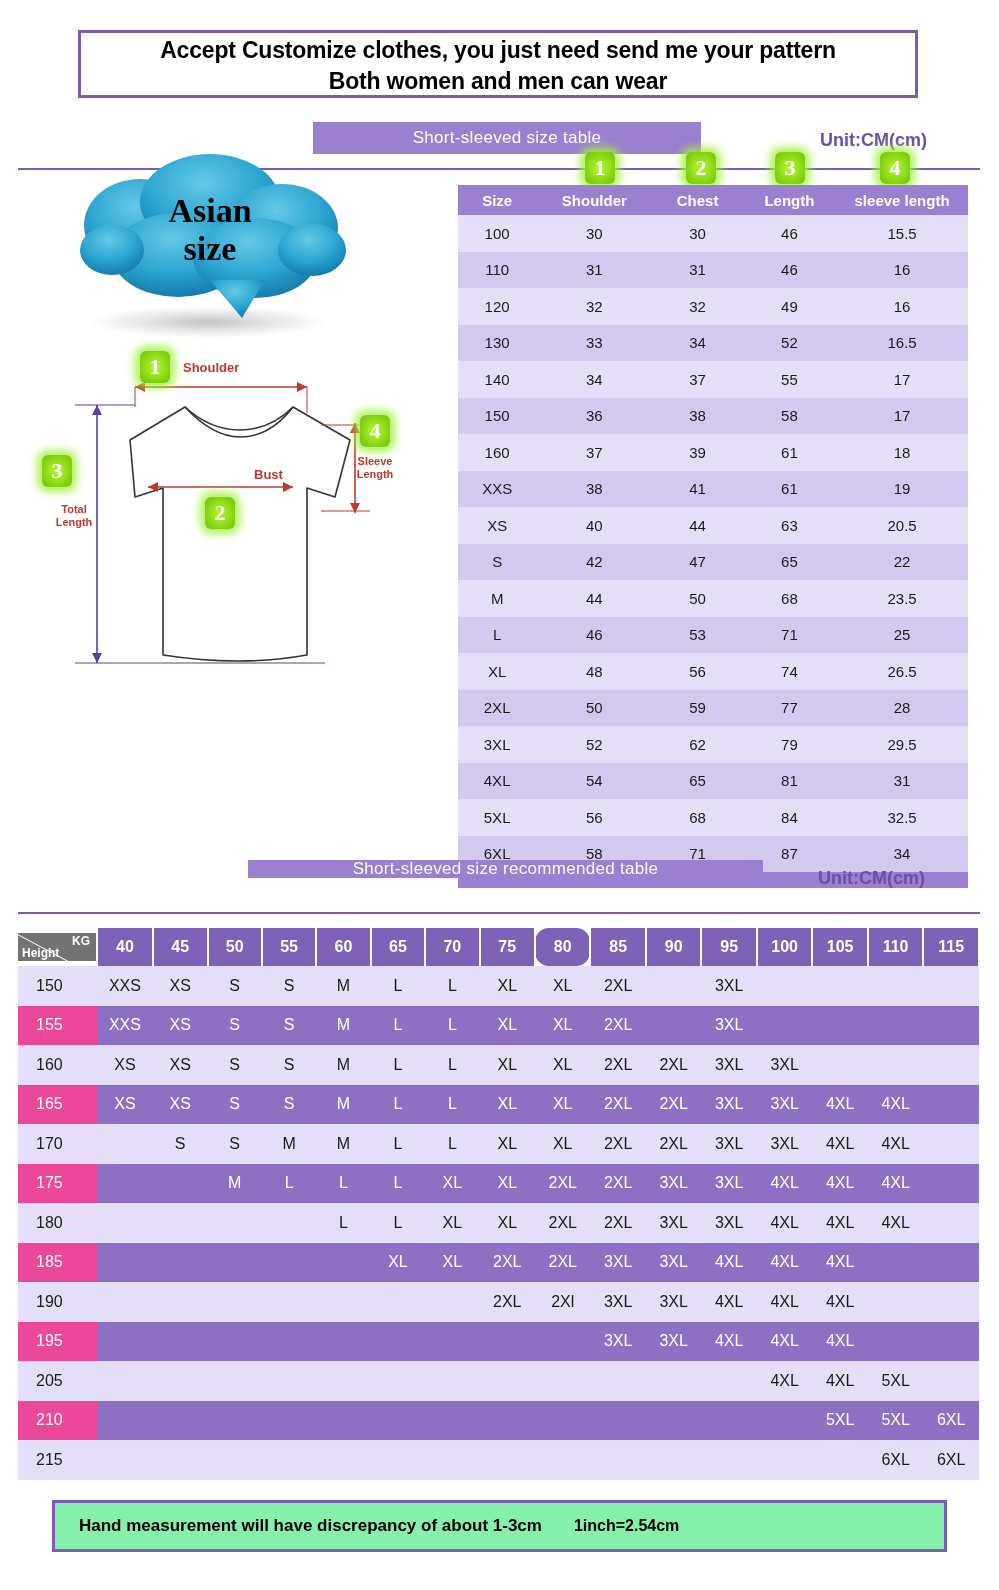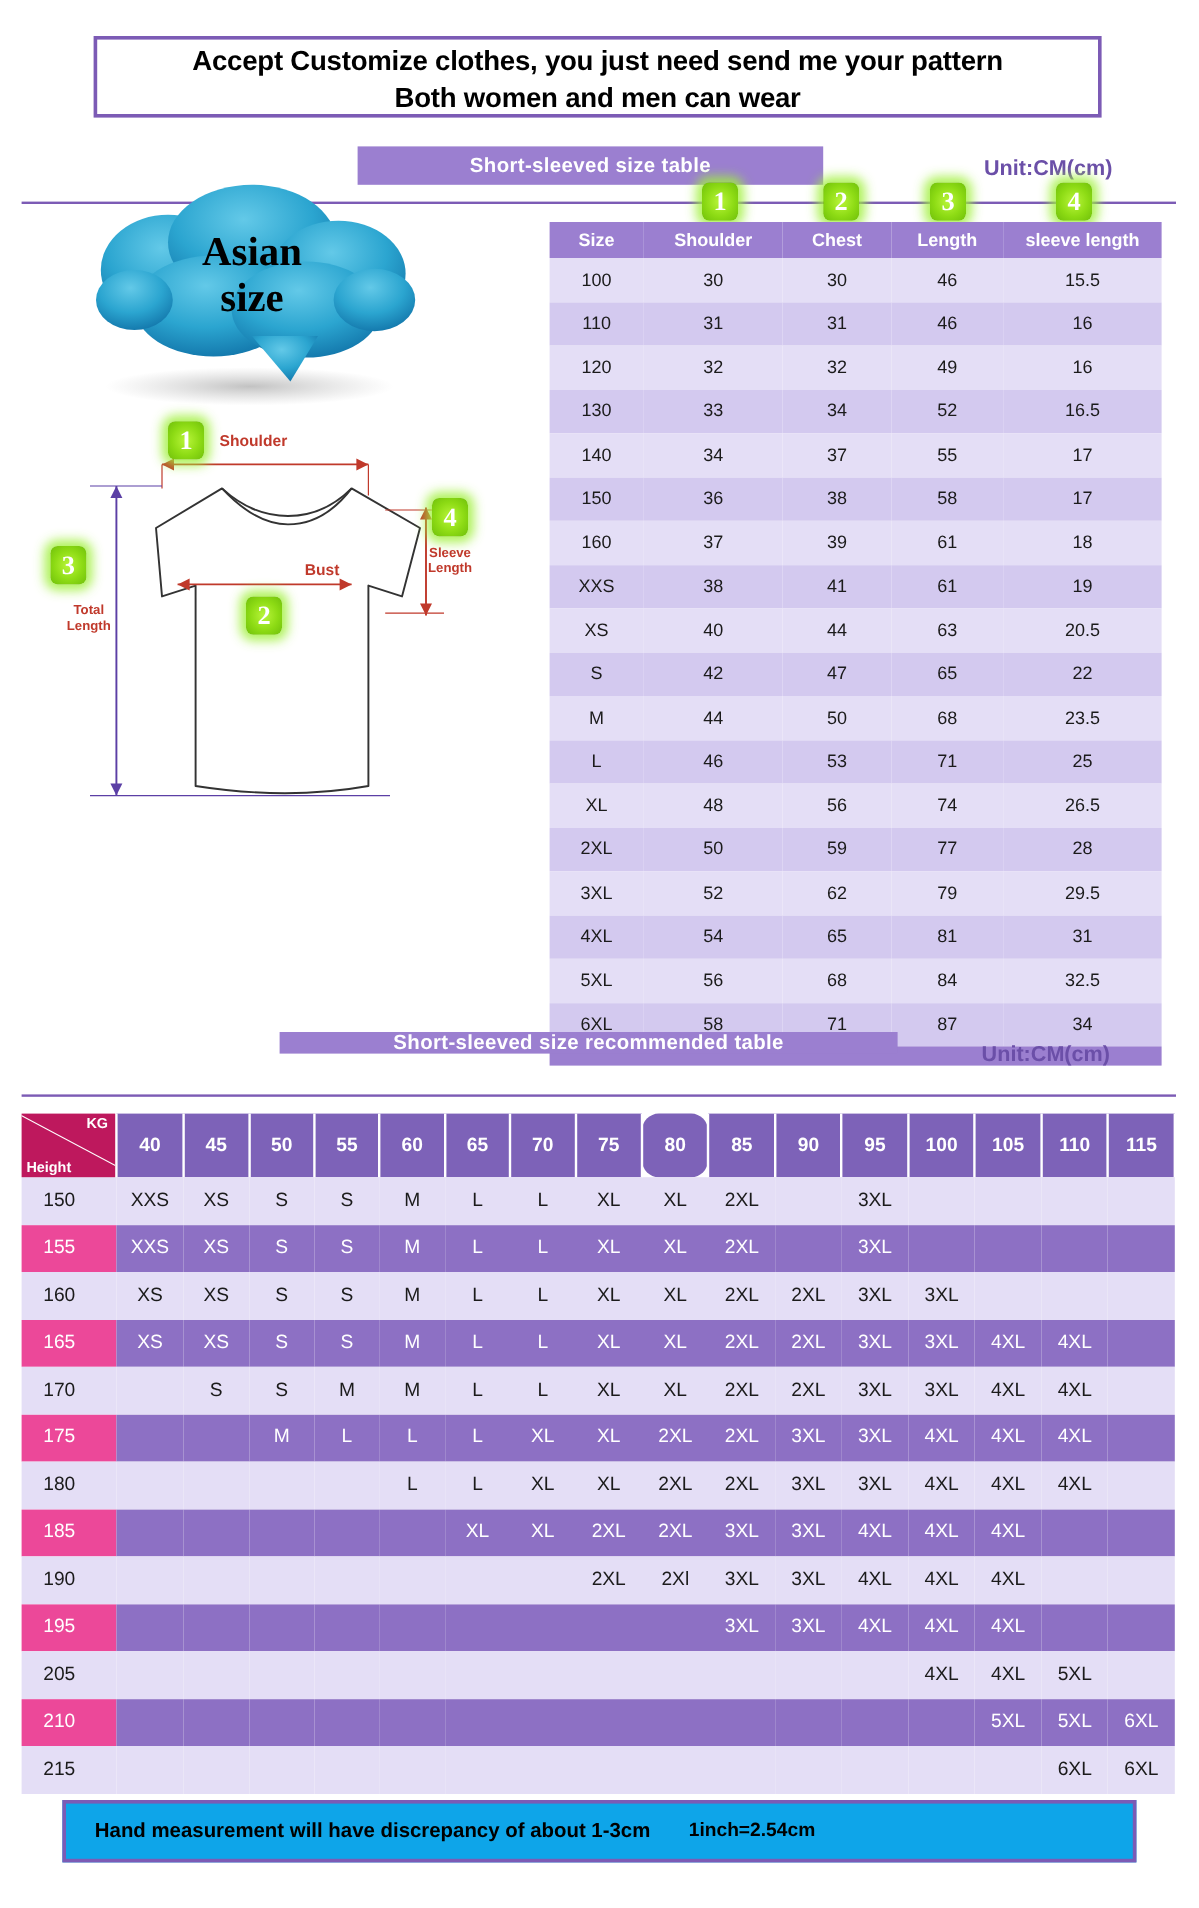--- a/index.html
+++ b/index.html
@@ -35,25 +35,26 @@
     letter-spacing: -0.2px;
   }
   .header-banner .line1 { margin-top: 2px; }
 
   
   .title-bar {
     position: absolute;
     background: #9b7fd0;
     color: #ffffff;
     font-size: 17px;
-    font-weight: bold;
+    font-weight: normal;
     display: flex;
     align-items: center;
     justify-content: center;
     letter-spacing: 0.3px;
+    margin-left: 15px;
   }
   #title-bar-1 {
     left: 298px; top: 122px; width: 388px; height: 32px;
   }
   #title-bar-2 {
     left: 233px; top: 860px; width: 515px; height: 18px;
   }
   .unit-label {
     position: absolute;
     font-size: 18px;
@@ -185,23 +186,23 @@
     font-size: 16px;
     color: #1b1b1b;
   }
   .rec-table tr.rrow-odd td { background: #e4def6; }
   .rec-table tr.rrow-even td { background: #8d70c4; color: #ffffff; }
   .rec-table tr.rrow-odd td.rhead { background: #e4def6; color: #1b1b1b; font-weight: normal; text-align: left; padding-left: 18px; }
   .rec-table tr.rrow-even td.rhead { background: #ec4899; color: #ffffff; font-weight: normal; text-align: left; padding-left: 18px; }
 
   .corner-cell {
     width: 78px;
-    height: 53px;
+    height: 28px;
     position: relative;
-    background: #be185d;
+    background: #737373;
     overflow: hidden;
   }
   .corner-cell .slash {
     position: absolute;
     left: -6px; top: -2px;
     width: 96px;
     height: 0;
     border-top: 1.5px solid #ffffff;
     transform: rotate(28deg);
     transform-origin: left top;
@@ -223,21 +224,21 @@
 
   
   .footer-box {
     position: absolute;
     left: 52px;
     top: 1500px;
     width: 895px;
     height: 52px;
     border: 3px solid #7c5bb5;
     box-sizing: border-box;
-    background: #0ea5e9;
+    background: #86efac;
     display: flex;
     align-items: center;
   }
   .footer-text {
     font-size: 17px;
     font-weight: bold;
     color: #000;
     margin-left: 24px;
   }
   .footer-inch {

